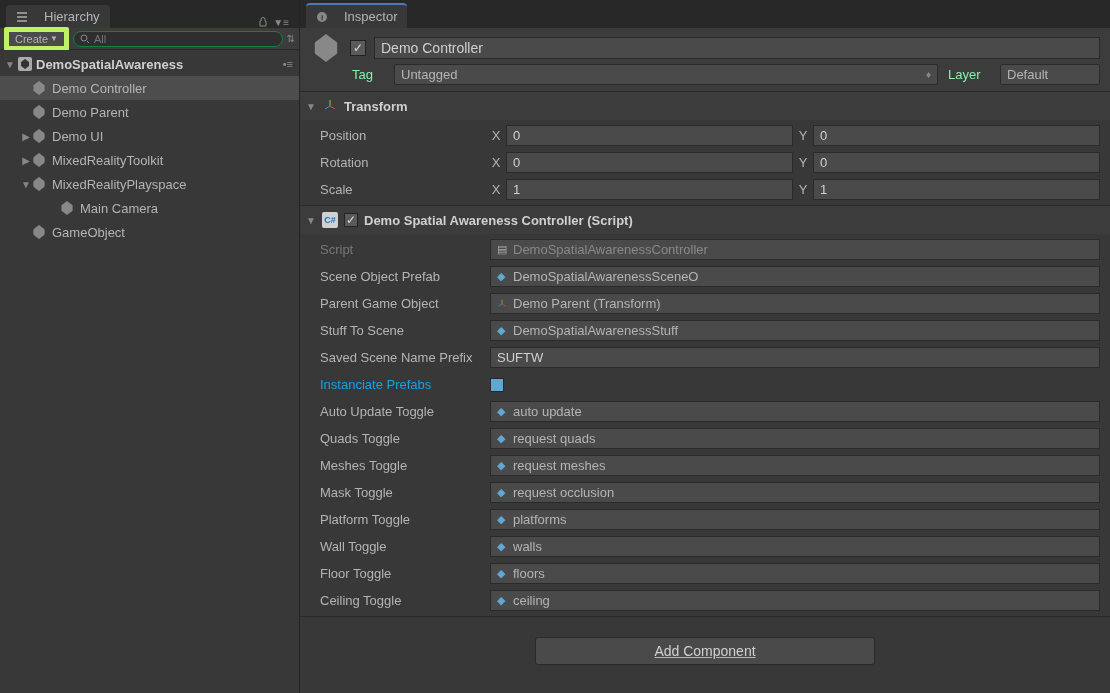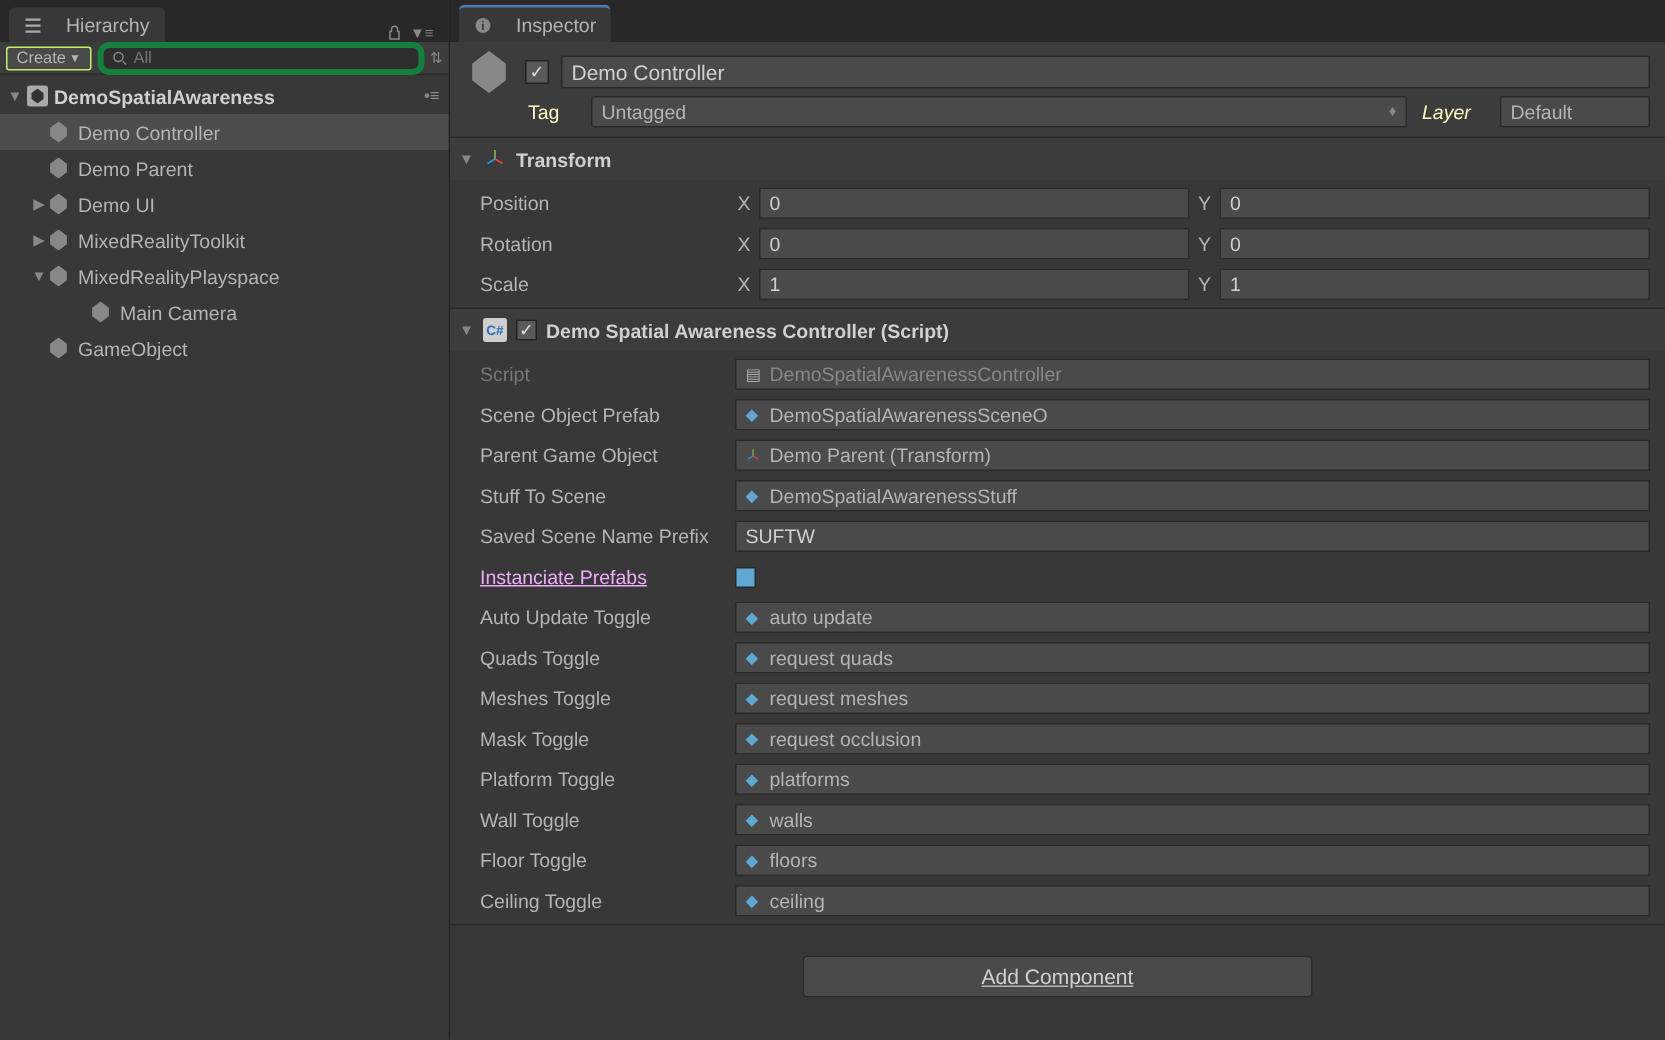--- a/index.html
+++ b/index.html
@@ -7,22 +7,22 @@
   
   .left-panel { width: 300px; background: #383838; display: flex; flex-direction: column; border-right: 1px solid #242424; }
   .right-panel { flex: 1; background: #383838; display: flex; flex-direction: column; }
   
   .tab-bar { height: 28px; display: flex; align-items: flex-end; background: #282828; padding: 0 6px; }
   .tab { background: #383838; padding: 4px 10px; border-top-left-radius: 4px; border-top-right-radius: 4px; display: flex; align-items: center; gap: 16px; cursor: pointer; }
   .tab.active { border-top: 2px solid #4b7bb5; }
   .tab-bar-right { margin-left: auto; display: flex; gap: 4px; align-items: center; padding-right: 4px; color: #888; }
   
   .toolbar { height: 22px; background: #3c3c3c; display: flex; align-items: center; padding: 0 4px; gap: 4px; border-bottom: 1px solid #2a2a2a; }
-  .dropdown-btn { background: #4a4a4a; border: 1px solid #bef264; border-radius: 2px; padding: 1px 6px; font-size: 11px; color: #b4b4b4; display: flex; align-items: center; gap: 2px; cursor: pointer; }
-  .search-field { flex: 1; background: #2e2e2e; border: 4px solid #15803d; border-radius: 8px; padding: 1px 6px; font-size: 11px; color: #888; display: flex; align-items: center; gap: 4px; }
+  .dropdown-btn { background: #4a4a4a; border: 5px solid #bef264; border-radius: 2px; padding: 1px 6px; font-size: 11px; color: #b4b4b4; display: flex; align-items: center; gap: 2px; cursor: pointer; }
+  .search-field { flex: 1; background: #2e2e2e; border: 1px solid #15803d; border-radius: 8px; padding: 1px 6px; font-size: 11px; color: #888; display: flex; align-items: center; gap: 4px; }
   .search-field input { background: transparent; border: none; color: #b4b4b4; outline: none; width: 100%; font-size: 11px; }
   
   .hierarchy-tree { flex: 1; background: #383838; padding-top: 2px; }
   .tree-item { display: flex; align-items: center; height: 24px; padding-left: 4px; cursor: pointer; }
   .tree-item.selected { background: #4d4d4d; }
   .tree-item.root { font-weight: bold; color: #d0d0d0; }
   .tree-item .arrow { width: 12px; text-align: center; color: #888; font-size: 10px; }
   .tree-item .icon { width: 18px; text-align: center; color: #888; }
   .tree-item .icon.scene { color: #000; background: #aaa; border-radius: 2px; width: 14px; height: 14px; display: inline-flex; align-items: center; justify-content: center; margin: 0 2px; }
   .tree-item .label { padding-left: 2px; }
@@ -30,34 +30,34 @@
   .indent-2 { padding-left: 48px; }
   .item-menu { margin-left: auto; padding-right: 6px; color: #888; font-size: 11px; }
   
   .inspector-body { flex: 1; overflow: hidden; }
   .obj-header { background: #3c3c3c; padding: 6px 10px; border-bottom: 1px solid #2a2a2a; }
   .obj-header-row1 { display: flex; align-items: center; gap: 8px; height: 28px; }
   .obj-cube { width: 32px; height: 32px; display: flex; align-items: center; justify-content: center; color: #888; }
   .obj-check { width: 16px; height: 16px; background: #5a5a5a; border: 1px solid #222; display: flex; align-items: center; justify-content: center; color: #ddd; font-size: 12px; cursor: pointer; }
   .obj-name { flex: 1; background: #4a4a4a; border: 1px solid #2a2a2a; padding: 2px 6px; color: #d0d0d0; font-size: 14px; }
   .obj-header-row2 { display: flex; align-items: center; gap: 10px; margin-top: 2px; padding-left: 42px; }
-  .field-label { min-width: 32px; color: #fef9c3; }
+  .field-label { min-width: 32px; color: #86efac; }
   .dropdown-field { background: #4a4a4a; border: 1px solid #2a2a2a; border-radius: 2px; padding: 2px 6px; color: #b4b4b4; display: flex; align-items: center; justify-content: space-between; cursor: pointer; }
   .dropdown-arrow { color: #888; font-size: 10px; }
   
   .component { border-bottom: 1px solid #2a2a2a; }
   .component-header { background: #3c3c3c; height: 28px; display: flex; align-items: center; gap: 6px; padding: 0 6px; cursor: pointer; }
   .component-header .arrow { color: #888; font-size: 10px; width: 10px; }
   .component-header .comp-icon { width: 16px; height: 16px; display: flex; align-items: center; justify-content: center; font-size: 12px; }
   .component-header .comp-title { font-weight: bold; color: #d0d0d0; }
   .component-body { padding: 2px 0; }
   .prop-row { display: flex; align-items: center; height: 27px; padding: 0 10px; }
   .prop-label { width: 180px; padding-left: 10px; color: #b4b4b4; }
   .prop-label.disabled { color: #777; }
-  .prop-label.link { color: #f0abfc; text-decoration: underline; }
+  .prop-label.link { color: #0ea5e9; }
   .prop-value { flex: 1; display: flex; align-items: center; gap: 6px; }
   .axis-label { color: #b4b4b4; width: 12px; text-align: center; }
   .num-input { flex: 1; background: #4a4a4a; border: 1px solid #2a2a2a; padding: 2px 6px; color: #d0d0d0; font-size: 13px; }
   .obj-ref { flex: 1; background: #4a4a4a; border: 1px solid #2a2a2a; padding: 2px 6px; color: #b4b4b4; display: flex; align-items: center; gap: 4px; overflow: hidden; white-space: nowrap; }
   .obj-ref.disabled { color: #888; }
   .ref-icon { width: 12px; font-size: 11px; }
   .ref-icon.prefab { color: #5fa8d3; }
   .ref-icon.script { color: #aaa; }
   .ref-icon.transform { color: #c38a4a; }
   .text-input { flex: 1; background: #4a4a4a; border: 1px solid #2a2a2a; padding: 2px 6px; color: #d0d0d0; font-size: 13px; }
@@ -209,21 +209,21 @@
         </span>
         <span class="obj-check">✓</span>
         <div class="obj-name">Demo Controller</div>
       </div>
       <div class="obj-header-row2">
         <span class="field-label">Tag</span>
         <div class="dropdown-field" style="flex:1;">
           <span>Untagged</span>
           <span class="dropdown-arrow">♦</span>
         </div>
-        <span class="field-label" style="min-width:42px;font-style:italic;">Layer</span>
+        <span class="field-label" style="min-width:42px;">Layer</span>
         <div class="dropdown-field" style="width:100px;">
           <span>Default</span>
         </div>
       </div>
     </div>
 
     <div class="component">
       <div class="component-header">
         <span class="arrow">▼</span>
         <span class="comp-icon">

